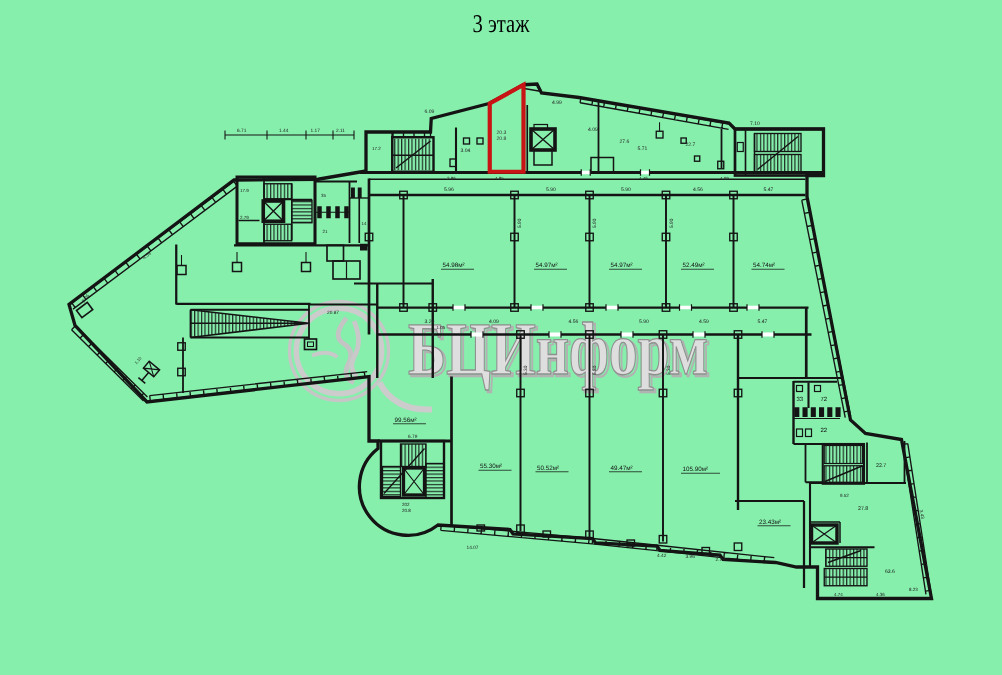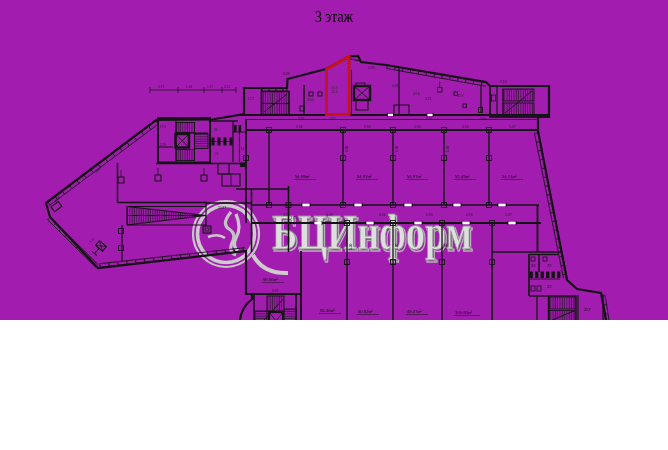--- a/index.html
+++ b/index.html
@@ -1,16 +1,16 @@
 <!DOCTYPE html>
 <html><head>
 <meta charset="utf-8">
 <style>
 html,body{margin:0;padding:0;background:#ffffff;}
-#page{position:relative;width:668px;height:320px;background:#a21caf;overflow:hidden;
+#page{position:relative;width:668px;height:450px;background:#86efac;overflow:hidden;
 font-family:"Liberation Sans",sans-serif;}
 svg{display:block;}
 </style>
 </head>
 <body>
 <div id="page">
 <svg width="668" height="450" viewBox="0 0 668 450">
 <defs>
 <pattern id="sv" width="2.3" height="4" patternUnits="userSpaceOnUse">
           <path d="M1,0V4" stroke="#111" stroke-width="0.7"></path>

